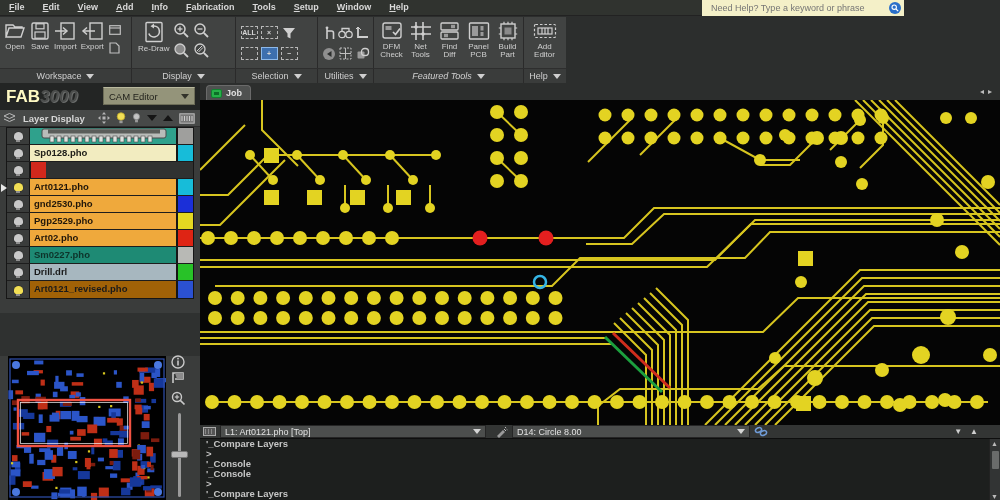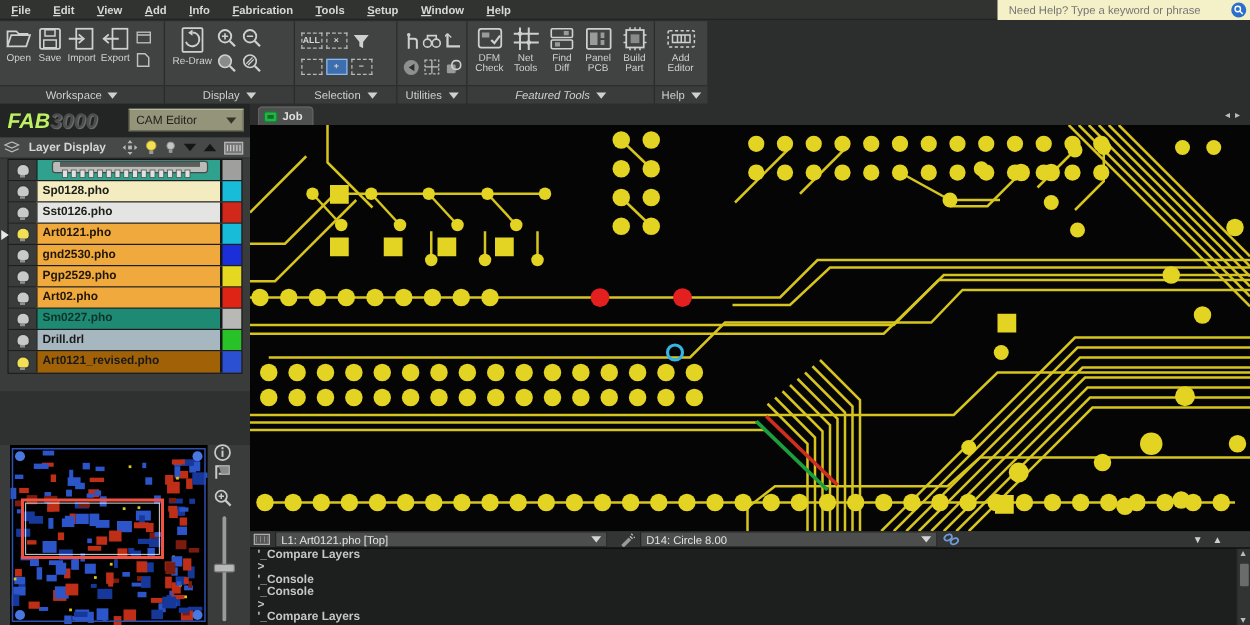--- a/index.html
+++ b/index.html
@@ -1,20 +1,20 @@
 <!DOCTYPE html>
 <html><head>
 <meta charset="utf-8">
 <style>
   html,body{margin:0;padding:0;background:#1a1a1a;}
   *{box-sizing:border-box;font-family:"Liberation Sans",sans-serif;}
   .app{position:relative;width:1000px;height:500px;background:#2c2e2d;overflow:hidden;}
 
   
-  .menubar{position:absolute;left:0;top:0;width:1000px;height:16px;background:#30332f;border-bottom:1px solid #222;display:flex;align-items:center;}
+  .menubar{position:absolute;left:0;top:0;width:904px;height:16px;background:#30332f;border-bottom:1px solid #222;display:flex;align-items:flex-end;}
   .mi{display:inline-block;color:#d8d8d8;font-size:9px;font-weight:bold;padding:0 9px;line-height:16px;cursor:default;}
   .mi::first-letter{text-decoration:underline;}
   .help-search{position:absolute;right:0;top:0;width:202px;height:16px;background:#f4f0c8;display:flex;align-items:center;padding:0 3px 0 7px;}
   .help-search input{flex:1;border:none;background:transparent;font-size:9px;color:#555;outline:none;}
   .search-btn{width:12px;height:12px;border-radius:50%;background:#2a6fc9;position:relative;flex:0 0 12px;}
   .search-btn svg{position:absolute;left:2px;top:2px;}
 
   
   .toolbar{position:absolute;left:0;top:17px;width:566px;height:51px;background:#414342;display:flex;}
   .tb-group{height:100%;border-right:1px solid #2a2a2a;display:flex;align-items:flex-start;padding-top:3px;}
@@ -28,21 +28,21 @@
   .selbox.active{background:#3d6fae;border:1px solid #8db9ea;}
   .toolbar-dark{position:absolute;left:566px;top:17px;width:434px;height:66px;background:#2c2e2d;}
   .grouplabels{position:absolute;left:0;top:68px;width:566px;height:15px;background:#3a3c3b;display:flex;border-top:1px solid #2e2e2e;}
   .glabel{color:#cfcfcf;font-size:9px;display:flex;align-items:center;justify-content:center;border-right:1px solid #2a2a2a;cursor:pointer;}
   .glabel .caret{width:0;height:0;border-left:4px solid transparent;border-right:4px solid transparent;border-top:5px solid #cfcfcf;margin-left:5px;}
 
   
   .left-panel{position:absolute;left:0;top:83px;width:200px;height:417px;background:#3a3c3b;}
   .logo-strip{position:absolute;left:0;top:0;width:200px;height:27px;background:#232524;display:flex;align-items:center;}
   .logo{font-size:17px;font-weight:bold;letter-spacing:0;margin-left:6px;cursor:default;}
-  .logo .fab{color:#bef264;font-style:italic;}
+  .logo .fab{color:#fef9c3;}
   .logo .n3000{color:#4c4e4d;text-shadow:1px 1px 0 #6a6c6b;font-style:italic;}
   .mode-dd{position:absolute;left:103px;top:4px;width:92px;height:18px;background:#94947a;border:1px solid #6d6d58;border-top-color:#b9b99e;color:#22221c;font-size:9.5px;display:flex;align-items:center;padding:0 5px;cursor:pointer;}
   .mode-dd .dd-caret{margin-left:auto;width:0;height:0;border-left:4px solid transparent;border-right:4px solid transparent;border-top:5px solid #33332a;}
   .layer-header{position:absolute;left:0;top:27px;width:200px;height:17px;background:#474948;display:flex;align-items:center;border-bottom:1px solid #2c2c2c;}
   .layer-header .title{color:#d6d6d6;font-size:9.5px;font-weight:bold;margin-left:4px;margin-right:10px;}
   .lh-ico{margin:0 3px;display:flex;align-items:center;justify-content:center;cursor:pointer;}
   .tri-dn{width:0;height:0;border-left:5px solid transparent;border-right:5px solid transparent;border-top:6px solid #151515;}
   .tri-up{width:0;height:0;border-left:5px solid transparent;border-right:5px solid transparent;border-bottom:6px solid #151515;}
 
   .layer-list{position:absolute;left:6px;top:44px;width:188px;border:1px solid #161616;}
@@ -428,21 +428,20 @@
         <span class="gutter">
             <span class="bulb" style="--bulb: #c9c9c9;"></span>
           </span>
         <span class="lname" style="background: rgb(242, 236, 192); color: rgb(32, 32, 26);">Sp0128.pho</span>
         <span class="swatch" style="background: rgb(23, 188, 217);"></span>
       </div>
       <div class="layer-row">
         <span class="gutter">
             <span class="bulb" style="--bulb: #c9c9c9;"></span>
           </span>
-        <span class="lname" style="background: rgb(228, 228, 226); color: rgb(32, 32, 26);">Sst0126.pho</span>
         <span class="swatch" style="background: rgb(210, 40, 28);"></span>
       </div>
       <div class="layer-row">
         <span class="active-arrow"></span>
         <span class="gutter">
             <span class="bulb" style="--bulb: #f2df55;"></span>
           </span>
         <span class="lname" style="background: rgb(239, 169, 60); color: rgb(32, 22, 10);">Art0121.pho</span>
         <span class="swatch" style="background: rgb(23, 188, 217);"></span>
       </div>

